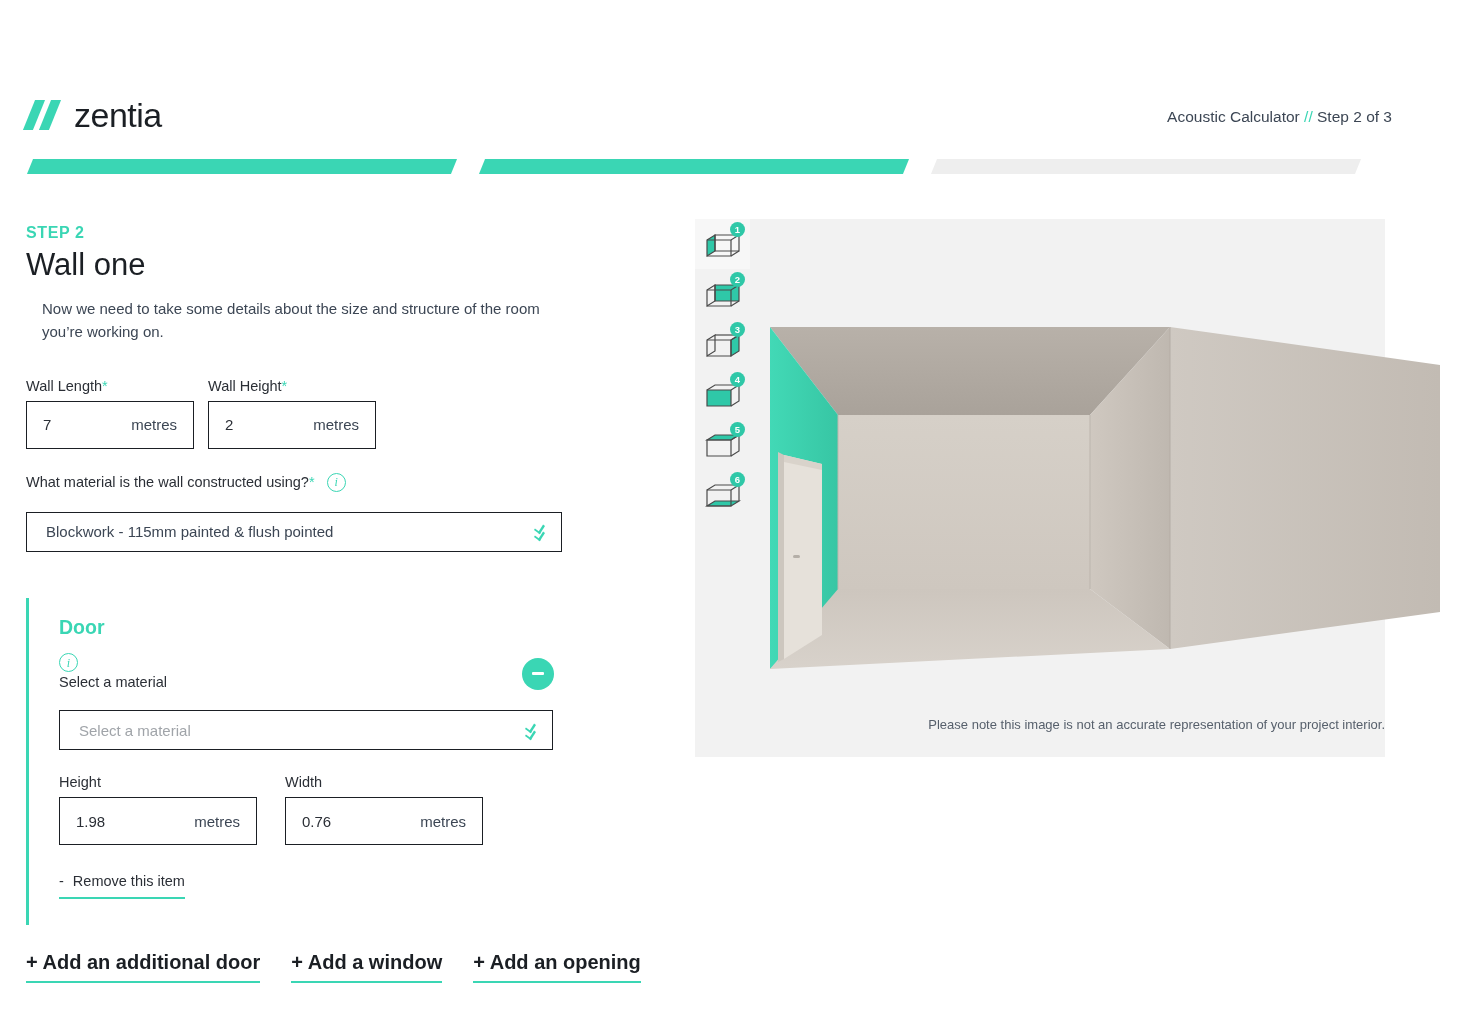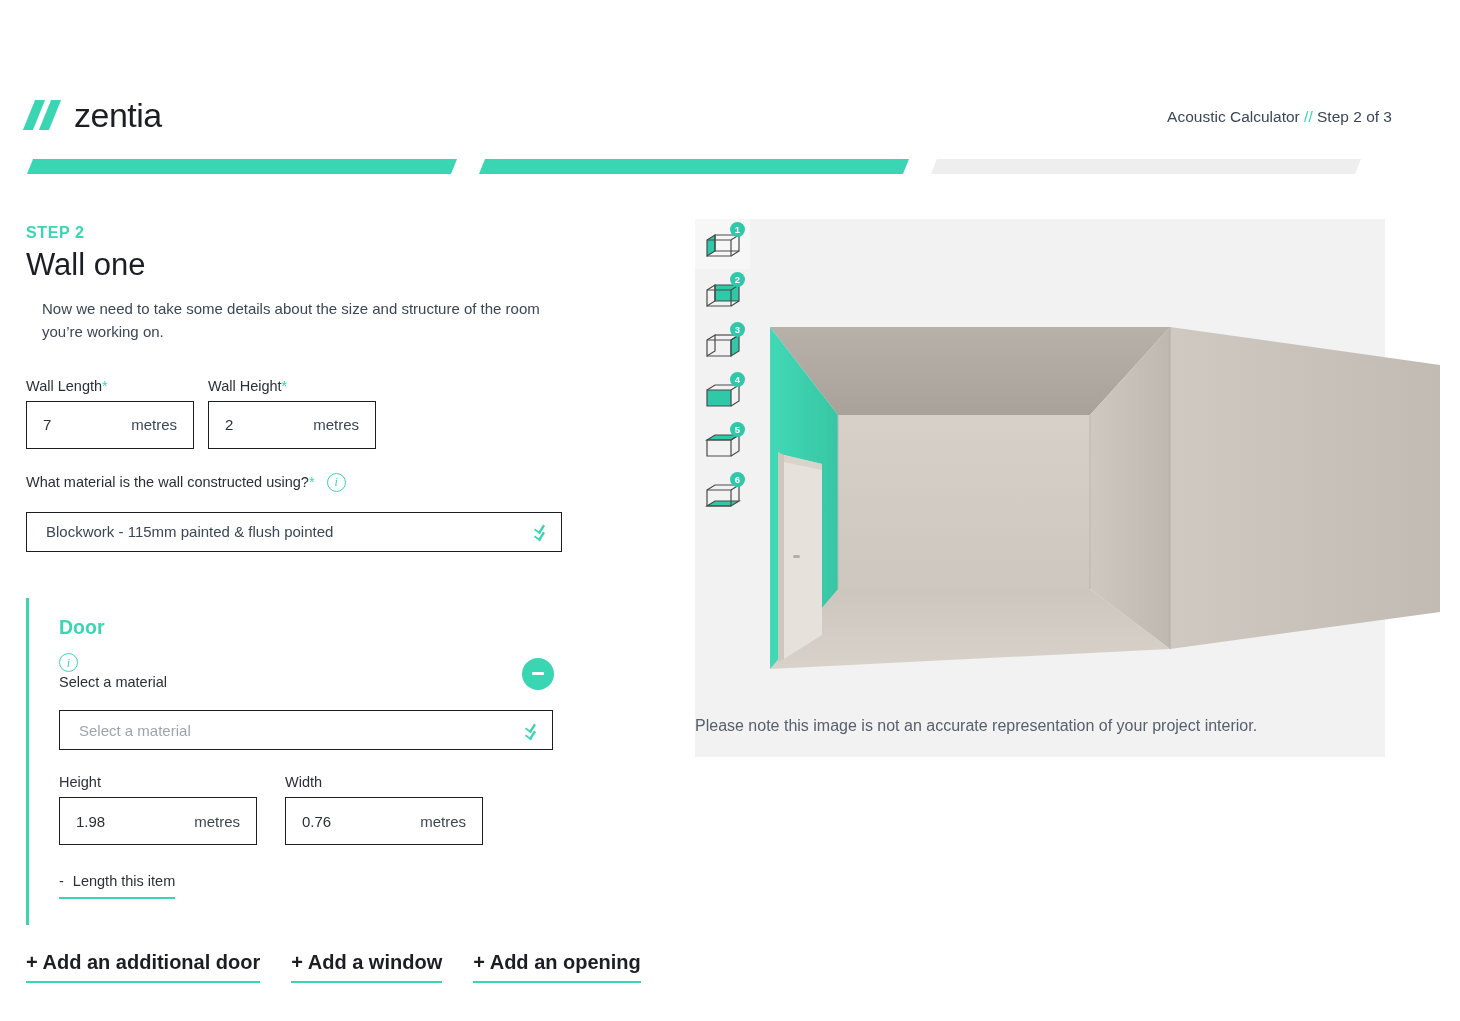--- a/index.html
+++ b/index.html
@@ -150,21 +150,21 @@
     width: 15px; height: 15px; border-radius: 50%;
     background: #2fc8a8; color: #fff; font-size: 9.5px; font-weight: bold;
     display: flex; align-items: center; justify-content: center;
   }
   .thumb svg { display: block; }
 
   .room { position: absolute; left: 65px; top: 98px; }
 
   .panel-note {
     position: absolute; left: 0; right: 0; top: 498px;
-    text-align: left; font-size: 16px; color: #57606c;
+    text-align: right; font-size: 13px; color: #57606c;
   }
 </style>
 </head>
 <body>
 
 <div class="page">
 
   <div class="logo">
     <span class="logo-mark">
       <i class="s1"></i>
@@ -260,21 +260,21 @@
           <label class="field-label">Width</label>
           <div class="input-box">
             <span class="val">0.76</span>
             <span class="unit">metres</span>
           </div>
         </div>
       </div>
 
       <div class="remove-link">
         <span>-</span>
-        <span>Length this item</span>
+        <span>Remove this item</span>
       </div>
     </div>
 
     <div class="add-links">
       <span class="add-link">+ Add an additional door</span>
       <span class="add-link">+ Add a window</span>
       <span class="add-link">+ Add an opening</span>
     </div>
   </div>
 

